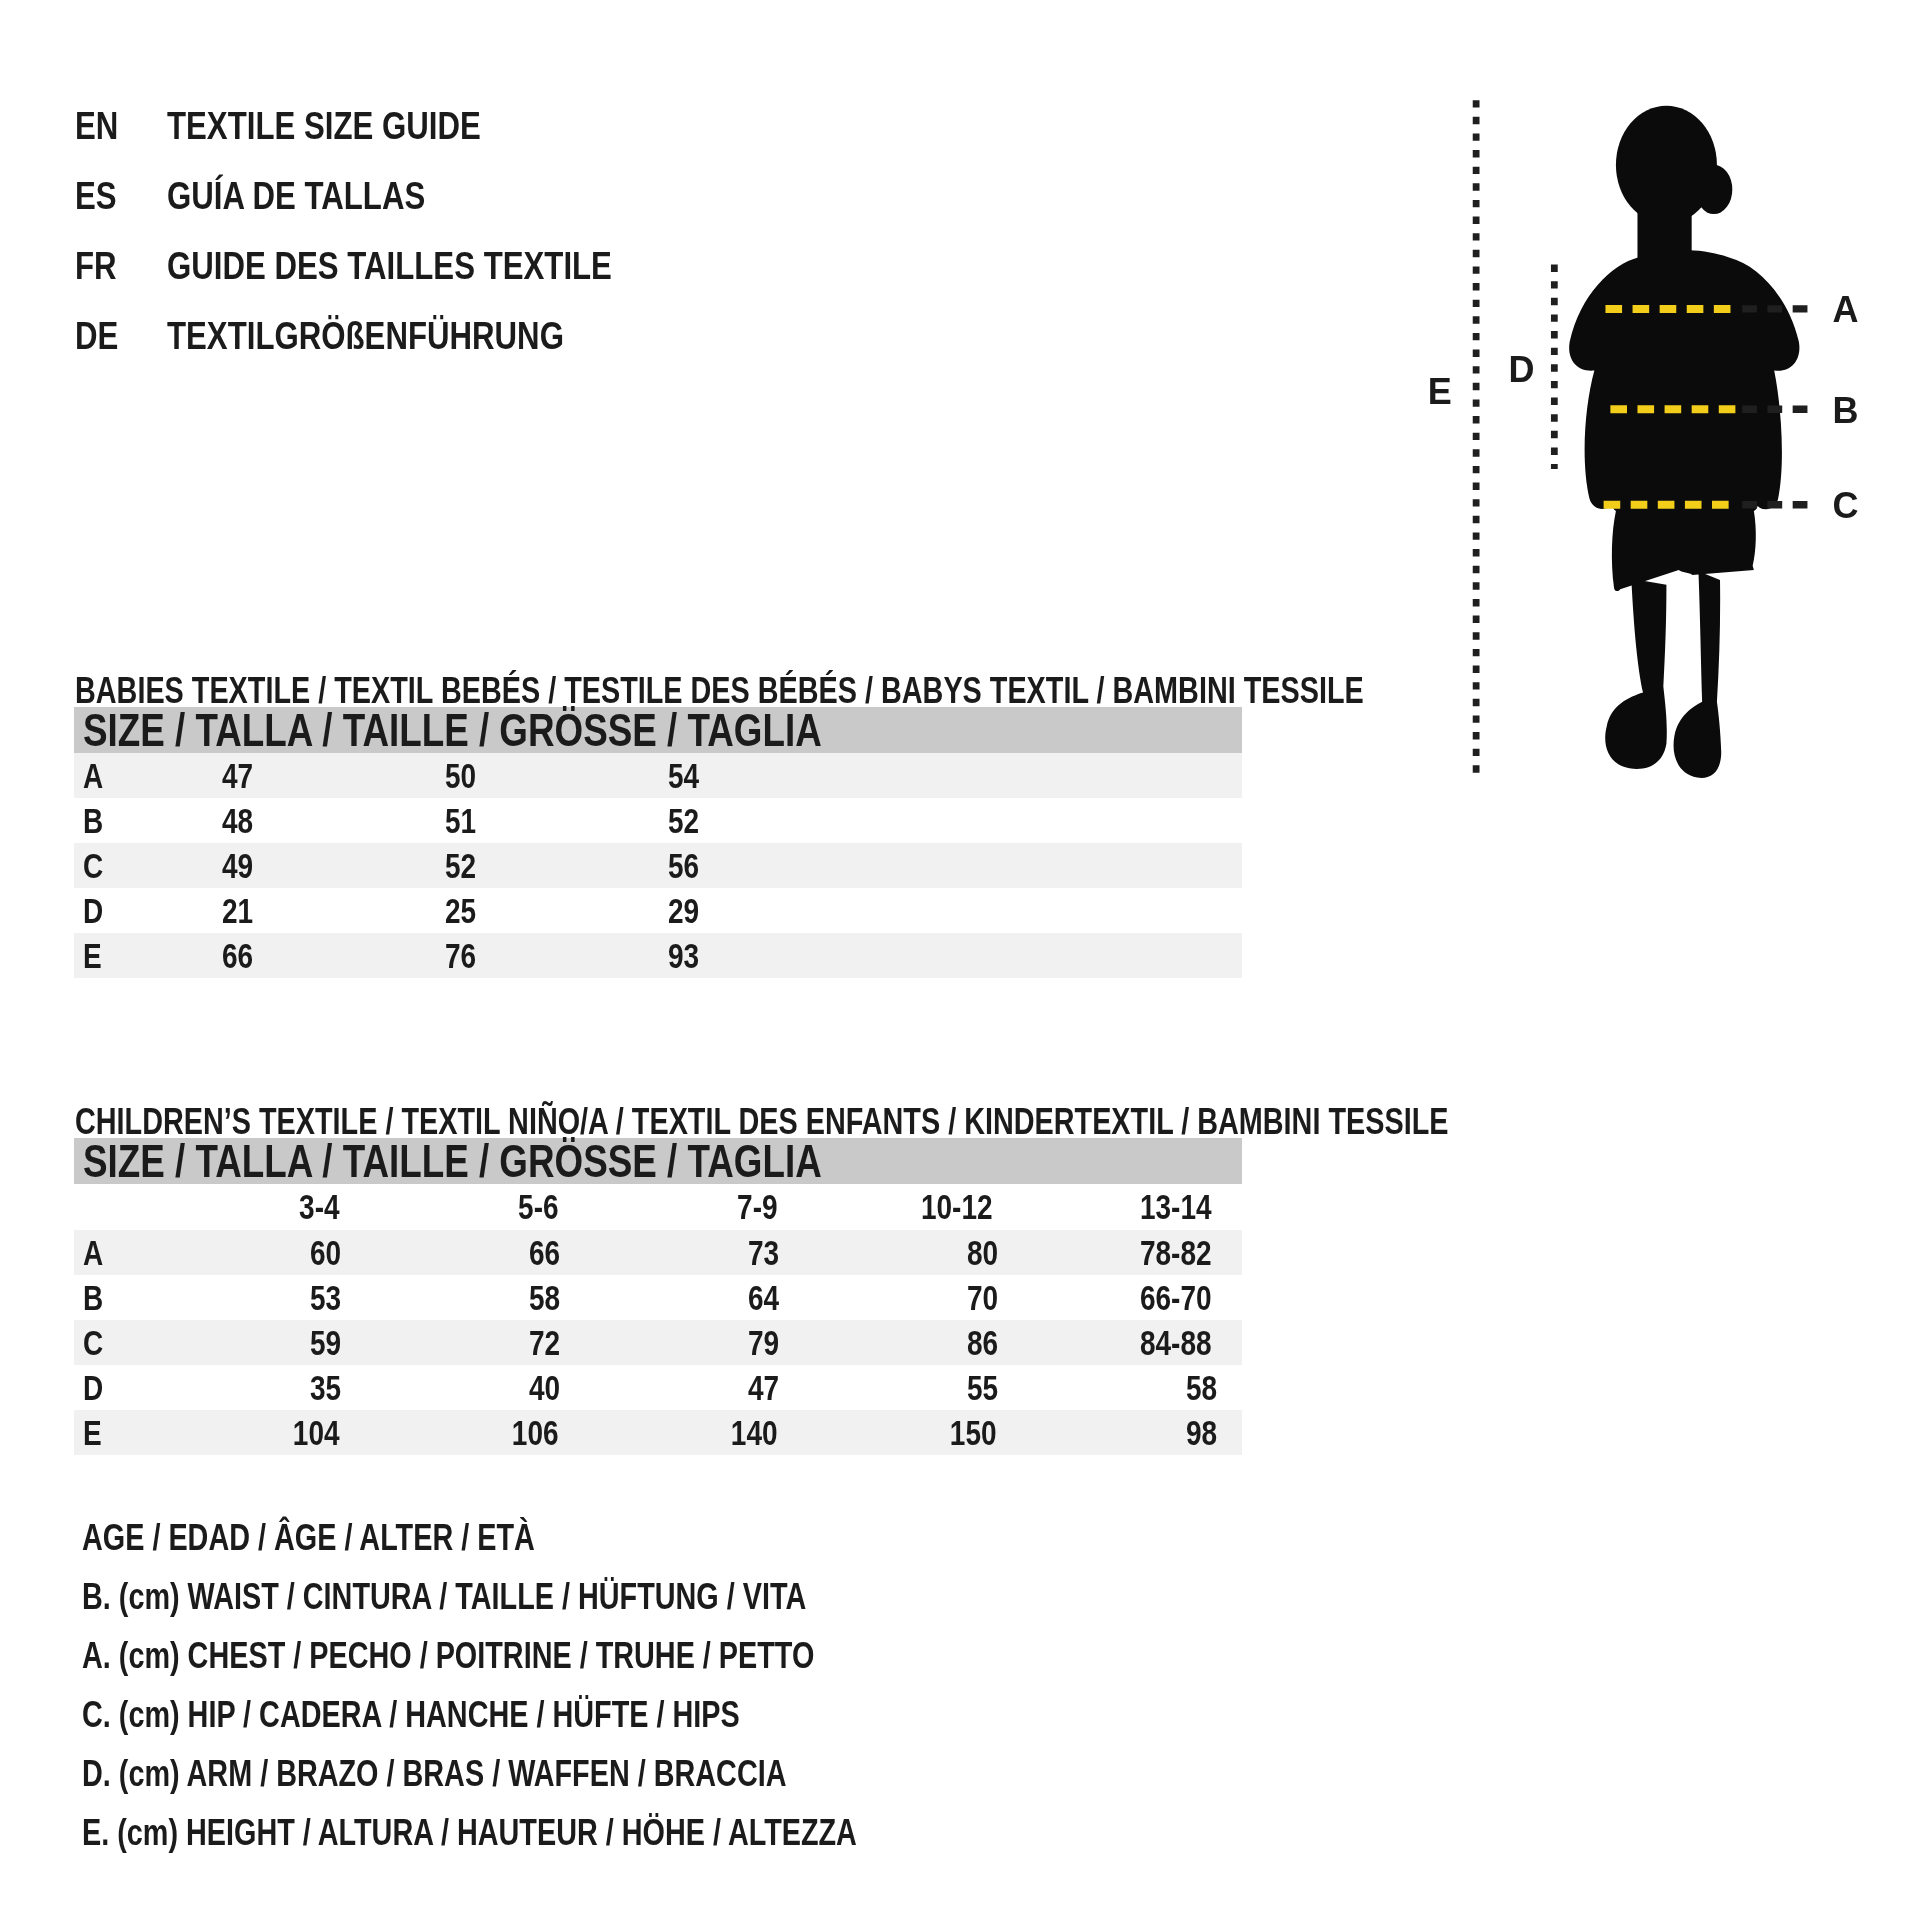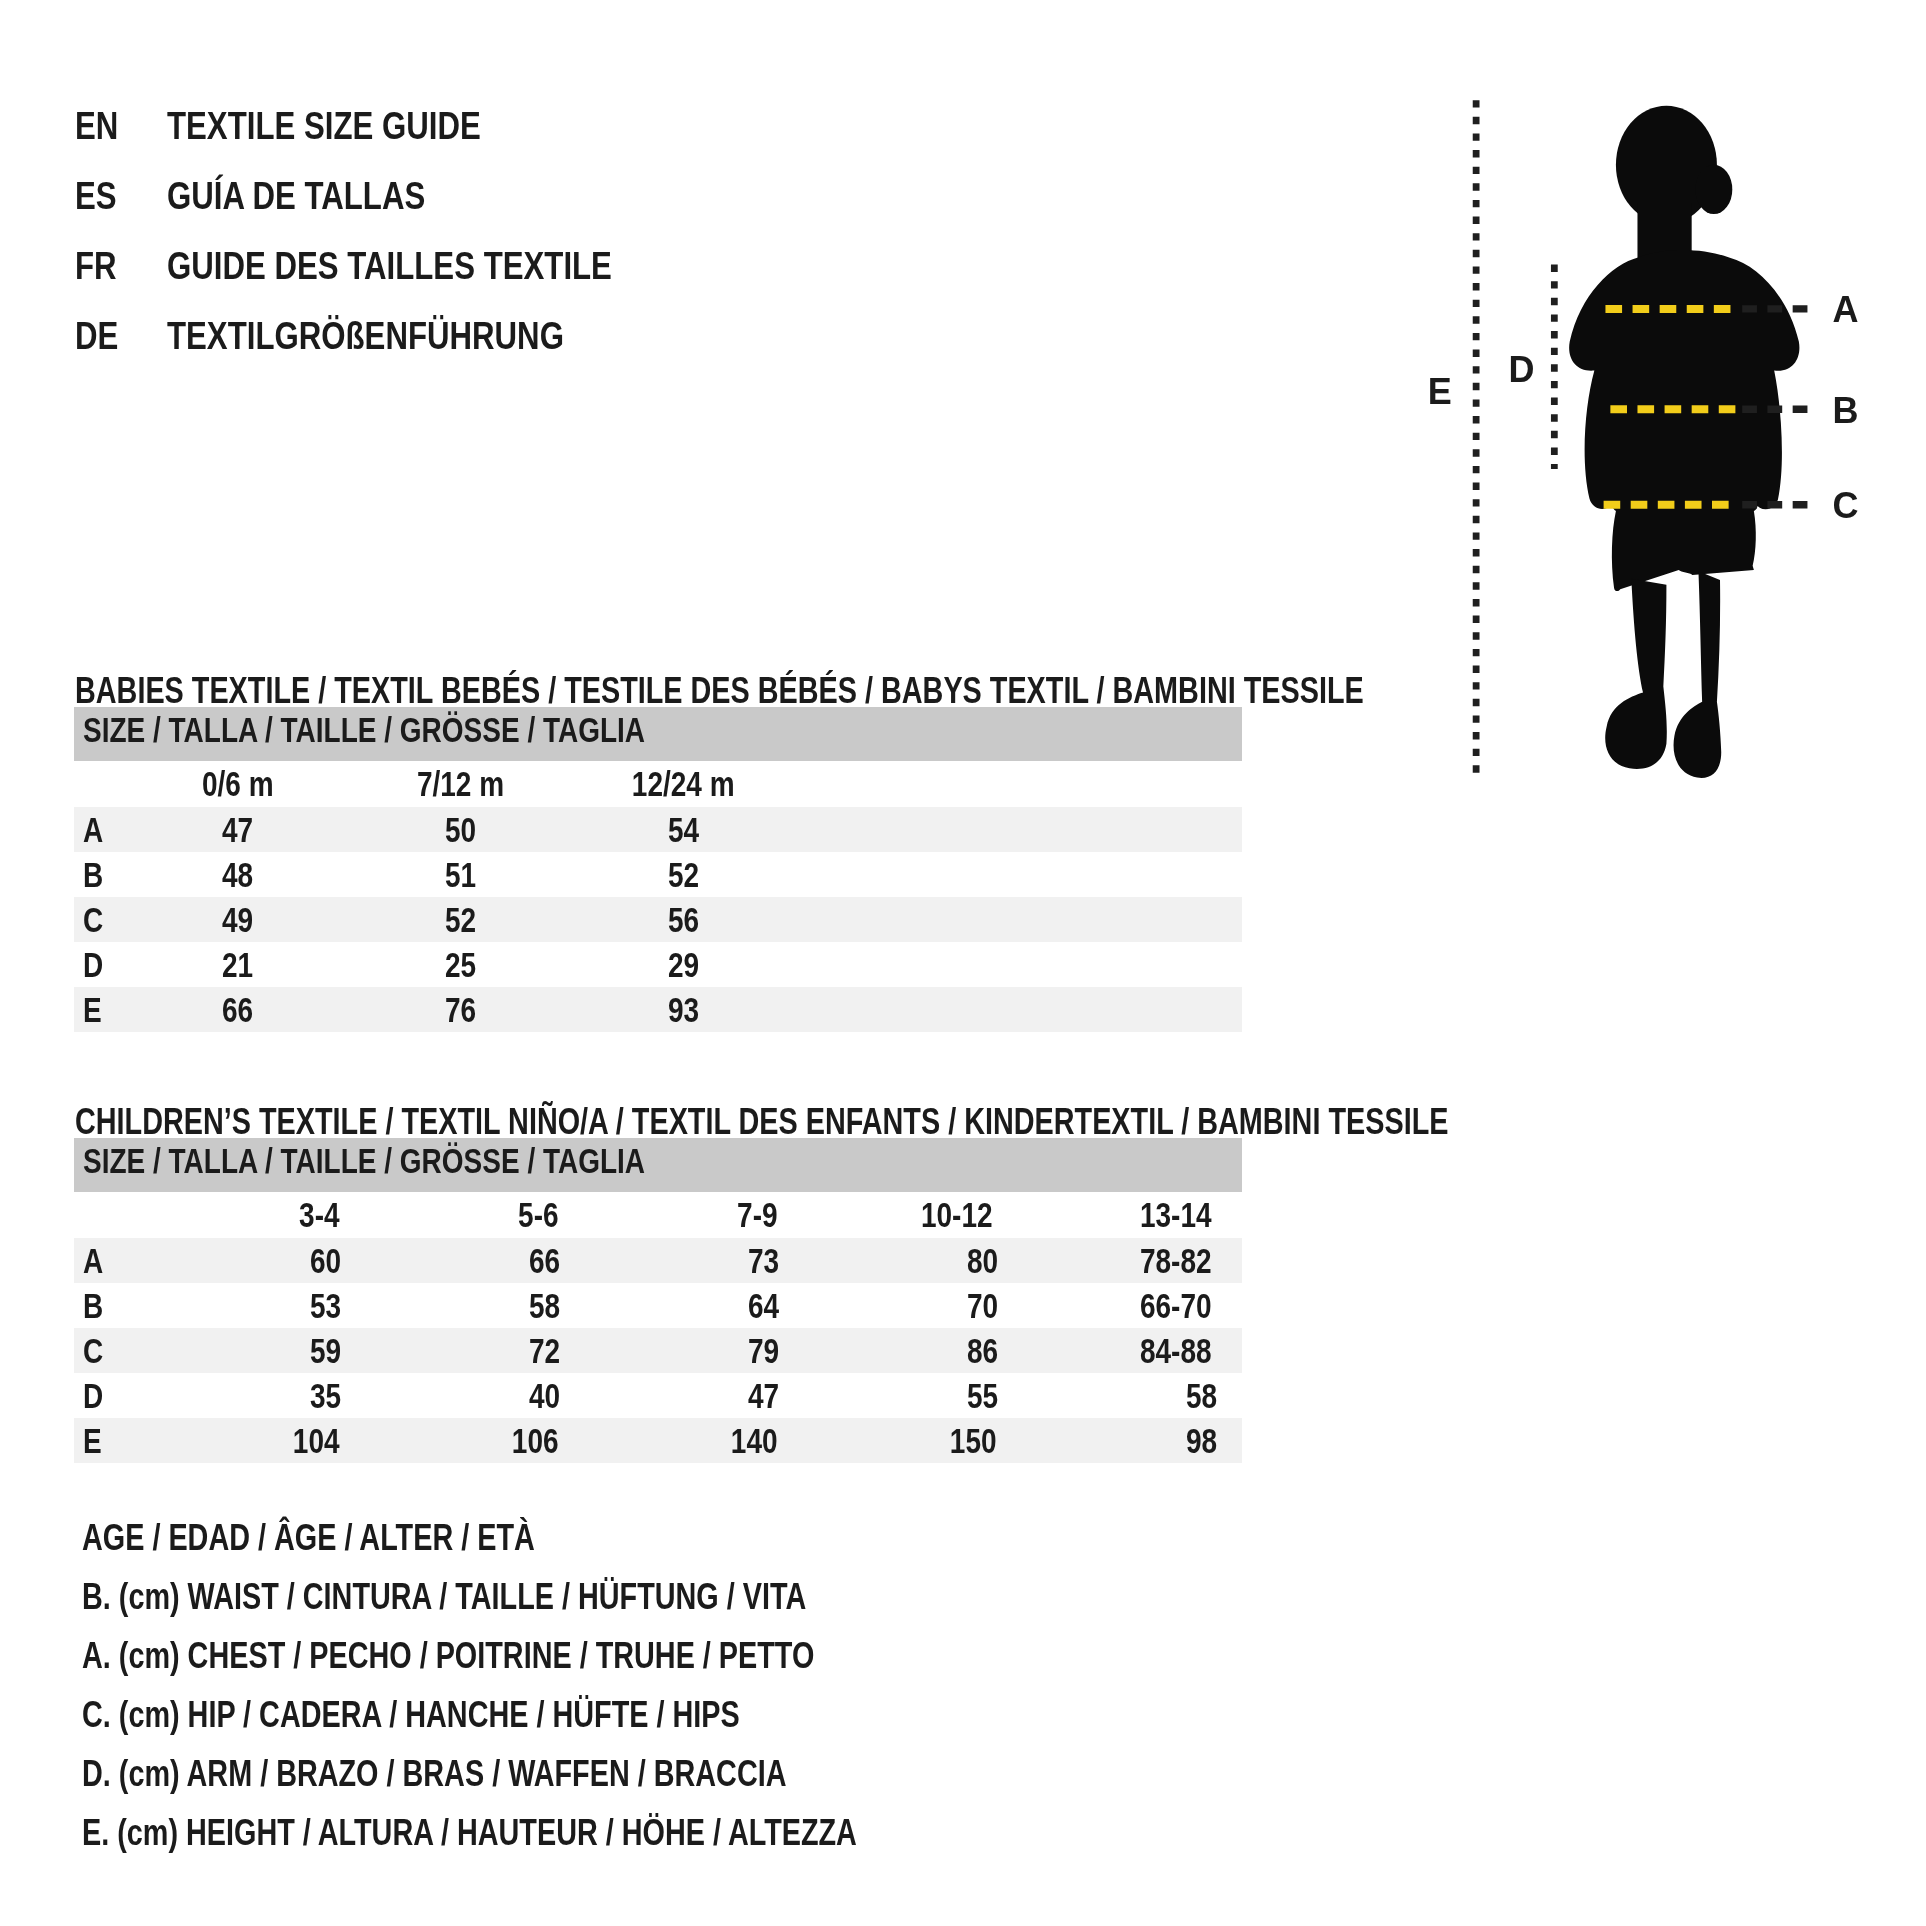--- a/index.html
+++ b/index.html
@@ -47,25 +47,25 @@
     width: 43px;
     line-height: 39px;
   }
 
   
   .section-title { left: 75px; font-size: 36px; font-weight: 700; line-height: 43px; white-space: nowrap; margin-top: 28px; }
 
   
   .tbl { position: absolute; left: 74px; width: 1168px; }
   .tbl-head {
-    height: 54px;
+    height: 46px;
     background: #c9c9c9;
     line-height: 46px;
     padding-left: 8.6px;
-    font-size: 35px;
+    font-size: 46px;
     font-weight: 700;
   }
   .tr { display: flex; height: 45px; align-items: center; font-size: 35px; font-weight: 700; }
   .tr.stripe { background: #f1f1f1; }
   .tc { text-align: center; }
   .tc.lbl { width: 52px; flex: 0 0 52px; text-align: left; padding-left: 8.6px; box-sizing: border-box; }
   .b-tbl .tc:not(.lbl) { width: 223px; flex: 0 0 223px; }
   .c-tbl .tc:not(.lbl) { width: 219px; flex: 0 0 219px; text-align: right; }
   .cols-row { height: 46px; }
 
@@ -166,26 +166,20 @@
 </div>
 
 <div class="abs section-title" style="top:641px;">
   <span class="cond">BABIES TEXTILE / TEXTIL BEBÉS / TESTILE DES BÉBÉS / BABYS TEXTIL / BAMBINI TESSILE</span>
 </div>
 
 <div class="tbl b-tbl" style="top:707px;">
   <div class="tbl-head">
     <span class="cond">SIZE / TALLA / TAILLE / GRÖSSE / TAGLIA</span>
   </div>
-  <div class="tr cols-row">
-    <div class="tc lbl"></div>
-    <div class="tc"><span class="condc">0/6 m</span></div>
-    <div class="tc"><span class="condc">7/12 m</span></div>
-    <div class="tc"><span class="condc">12/24 m</span></div>
-  </div>
   <div class="tr stripe">
     <div class="tc lbl"><span class="cond">A</span></div>
     <div class="tc"><span class="condc">47</span></div>
     <div class="tc"><span class="condc">50</span></div>
     <div class="tc"><span class="condc">54</span></div>
   </div>
   <div class="tr">
     <div class="tc lbl"><span class="cond">B</span></div>
     <div class="tc"><span class="condc">48</span></div>
     <div class="tc"><span class="condc">51</span></div>

